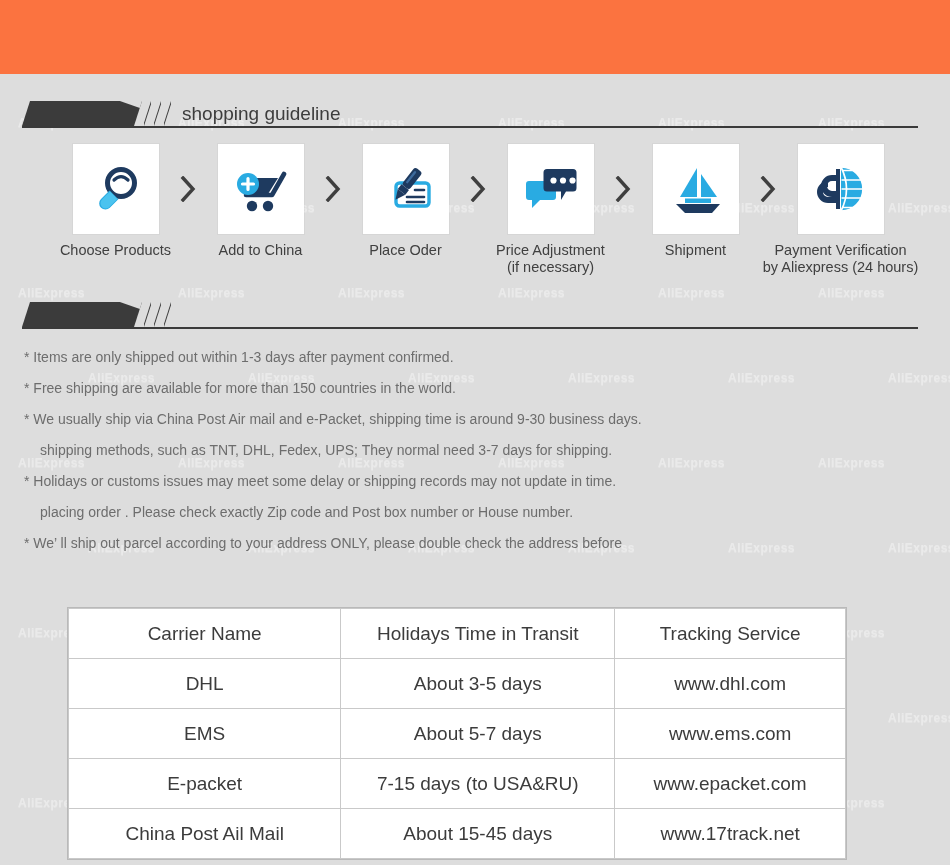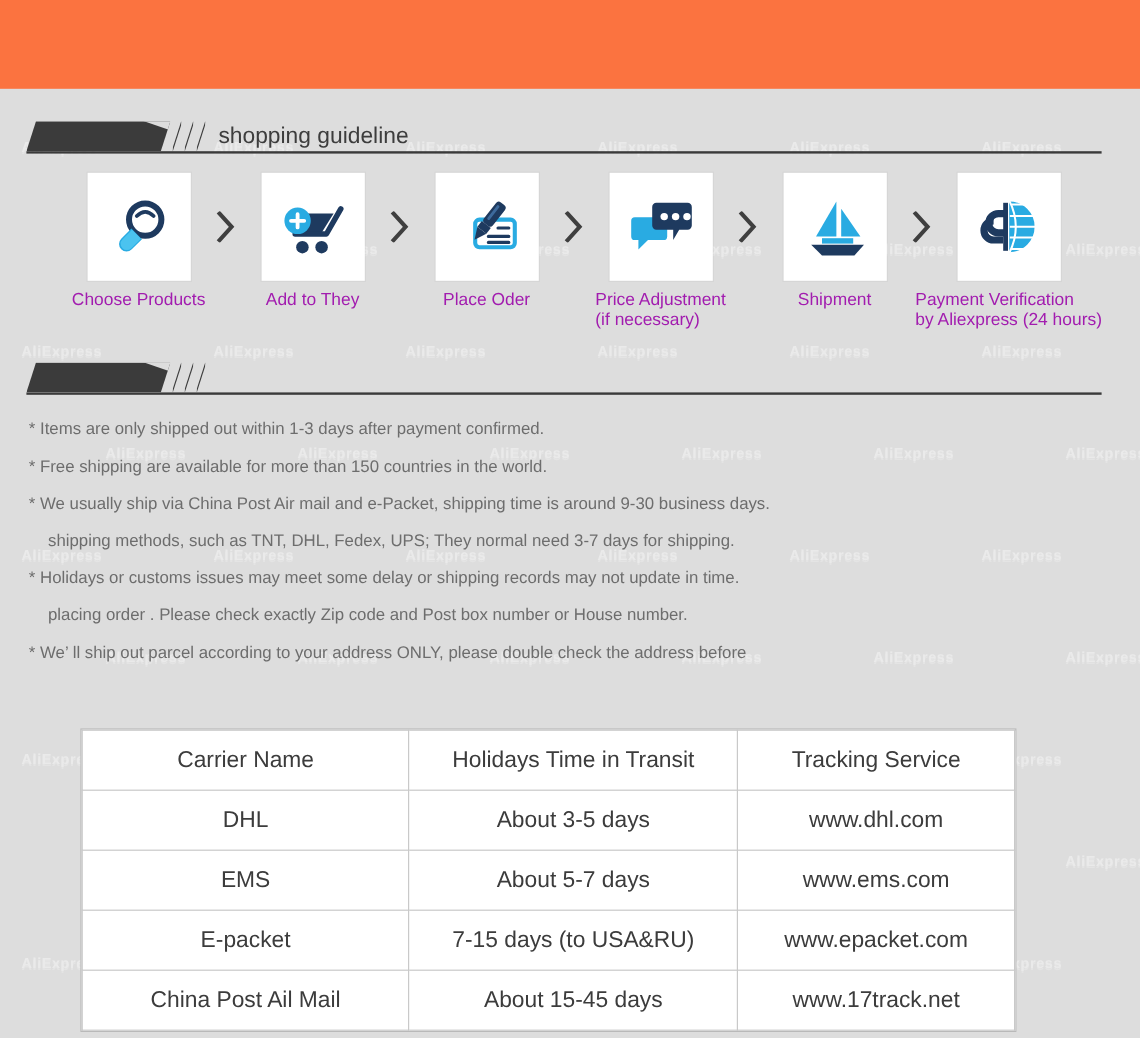--- a/index.html
+++ b/index.html
@@ -75,21 +75,21 @@
   .step{
     width:95px;display:flex;flex-direction:column;align-items:center;flex:0 0 auto;
   }
   .step-icon{
     width:86px;height:90px;background:#ffffff;
     display:flex;align-items:center;justify-content:center;
     box-shadow:0 0 0 1px rgba(0,0,0,.03);
   }
   .step-icon svg{display:block;}
   .step-label{
-    margin-top:8px;text-align:left;font-size:14.5px;color:#a21caf;
+    margin-top:8px;text-align:center;font-size:14.5px;color:#404040;
     line-height:16.5px;white-space:nowrap;
   }
   .chev{
     flex:1 1 auto;display:flex;align-items:center;justify-content:center;
     height:90px;color:#3f3f3f;
   }
   .chev svg{display:block;}
 
   
   .info-list{
@@ -221,21 +221,21 @@
       <svg width="58" height="54" viewBox="0 0 58 54" aria-hidden="true">
         <path d="M16 16 H46 L36 32 H20 Z" fill="#1e3a5f"></path>
         <path d="M14 33 H40 L52 12" fill="none" stroke="#1e3a5f" stroke-width="4.6" stroke-linecap="round" stroke-linejoin="round"></path>
         <circle cx="20" cy="44" r="5.2" fill="#1e3a5f"></circle>
         <circle cx="36" cy="44" r="5.2" fill="#1e3a5f"></circle>
         <circle cx="16" cy="22" r="11" fill="#29abe2"></circle>
         <path d="M16 16.5 V27.5 M10.5 22 H21.5" stroke="#ffffff" stroke-width="3.2" stroke-linecap="round"></path>
       </svg>
     </div>
     <div class="step-label">
-      <div>Add to They</div>
+      <div>Add to China</div>
     </div>
   </div>
 
   <div class="chev">
     <svg width="16" height="26" viewBox="0 0 16 26">
         <path d="M3 2 L13 13 L3 24" fill="none" stroke="#3f3f3f" stroke-width="3.4" stroke-linecap="square"></path>
       </svg>
   </div>
 
   <div class="step">

